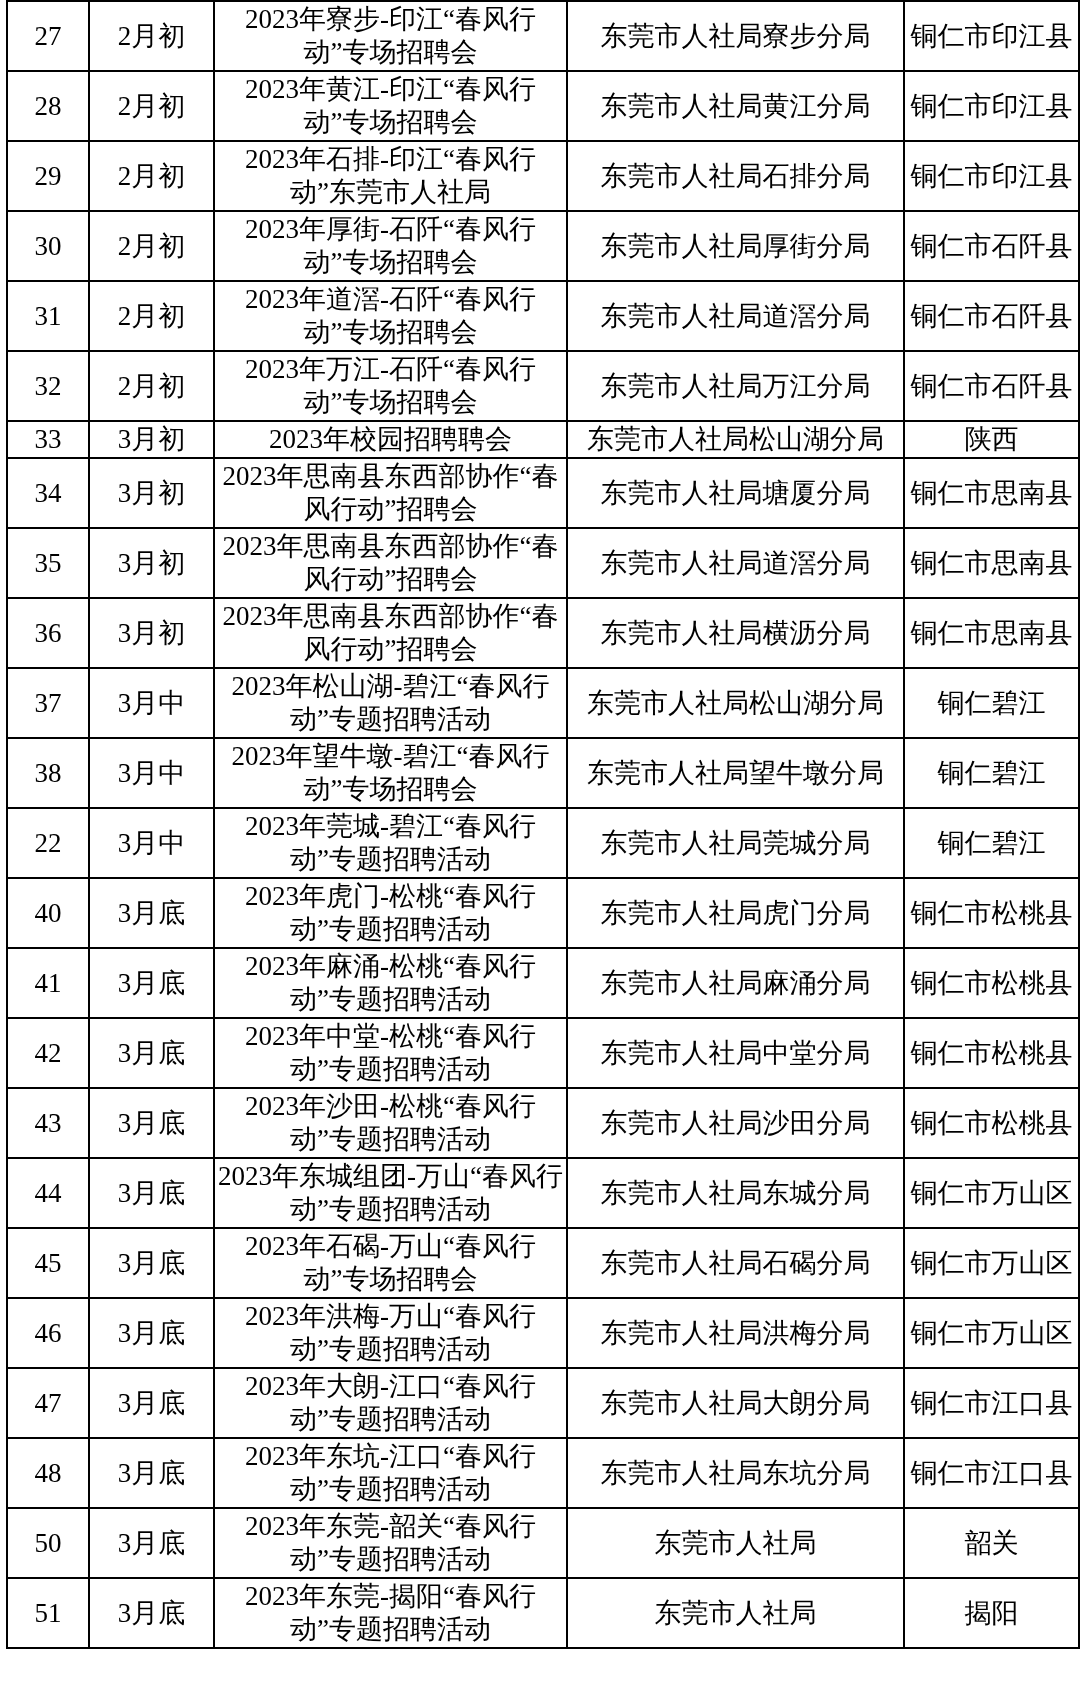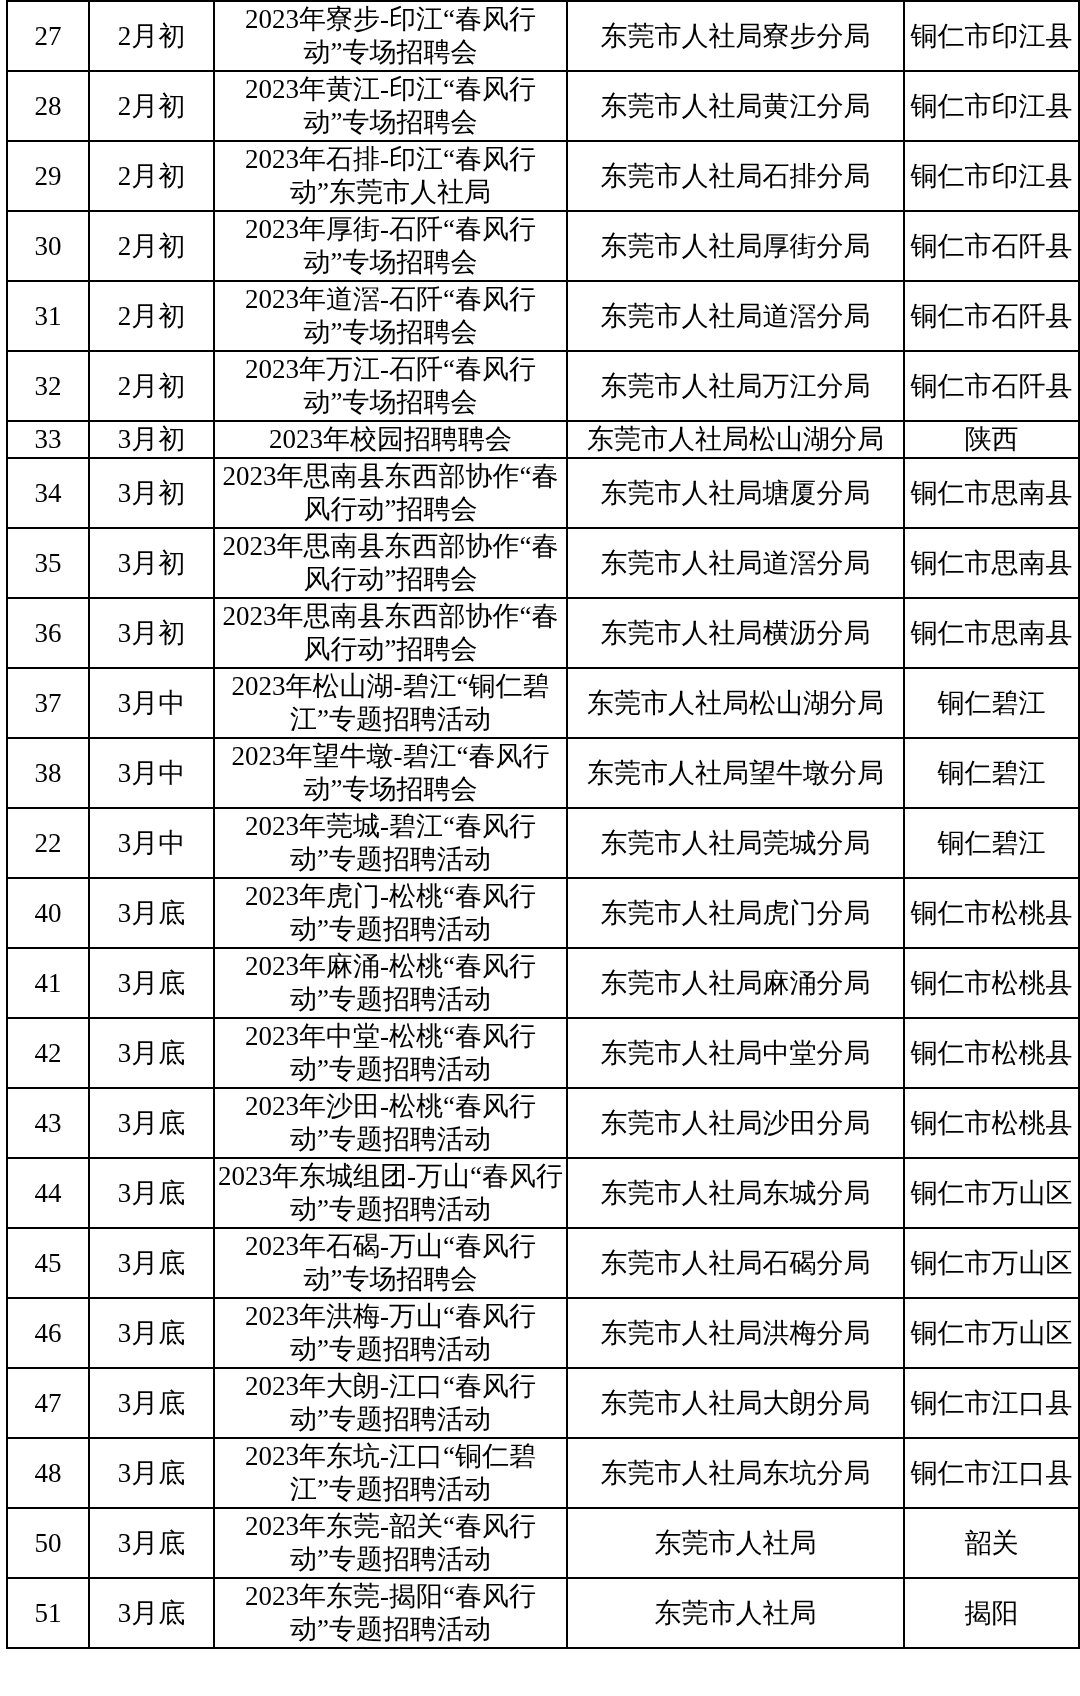--- a/index.html
+++ b/index.html
@@ -119,21 +119,21 @@
         <tr>
           <td class="col-no">36</td>
           <td class="col-date">3月初</td>
           <td class="col-event">2023年思南县东西部协作“春风行动”招聘会</td>
           <td class="col-organizer">东莞市人社局横沥分局</td>
           <td class="col-location">铜仁市思南县</td>
         </tr>
         <tr>
           <td class="col-no">37</td>
           <td class="col-date">3月中</td>
-          <td class="col-event">2023年松山湖-碧江“铜仁碧江”专题招聘活动</td>
+          <td class="col-event">2023年松山湖-碧江“春风行动”专题招聘活动</td>
           <td class="col-organizer">东莞市人社局松山湖分局</td>
           <td class="col-location">铜仁碧江</td>
         </tr>
         <tr>
           <td class="col-no">38</td>
           <td class="col-date">3月中</td>
           <td class="col-event">2023年望牛墩-碧江“春风行动”专场招聘会</td>
           <td class="col-organizer">东莞市人社局望牛墩分局</td>
           <td class="col-location">铜仁碧江</td>
         </tr>
@@ -196,21 +196,21 @@
         <tr>
           <td class="col-no">47</td>
           <td class="col-date">3月底</td>
           <td class="col-event">2023年大朗-江口“春风行动”专题招聘活动</td>
           <td class="col-organizer">东莞市人社局大朗分局</td>
           <td class="col-location">铜仁市江口县</td>
         </tr>
         <tr>
           <td class="col-no">48</td>
           <td class="col-date">3月底</td>
-          <td class="col-event">2023年东坑-江口“铜仁碧江”专题招聘活动</td>
+          <td class="col-event">2023年东坑-江口“春风行动”专题招聘活动</td>
           <td class="col-organizer">东莞市人社局东坑分局</td>
           <td class="col-location">铜仁市江口县</td>
         </tr>
         <tr>
           <td class="col-no">50</td>
           <td class="col-date">3月底</td>
           <td class="col-event">2023年东莞-韶关“春风行动”专题招聘活动</td>
           <td class="col-organizer">东莞市人社局</td>
           <td class="col-location">韶关</td>
         </tr>

